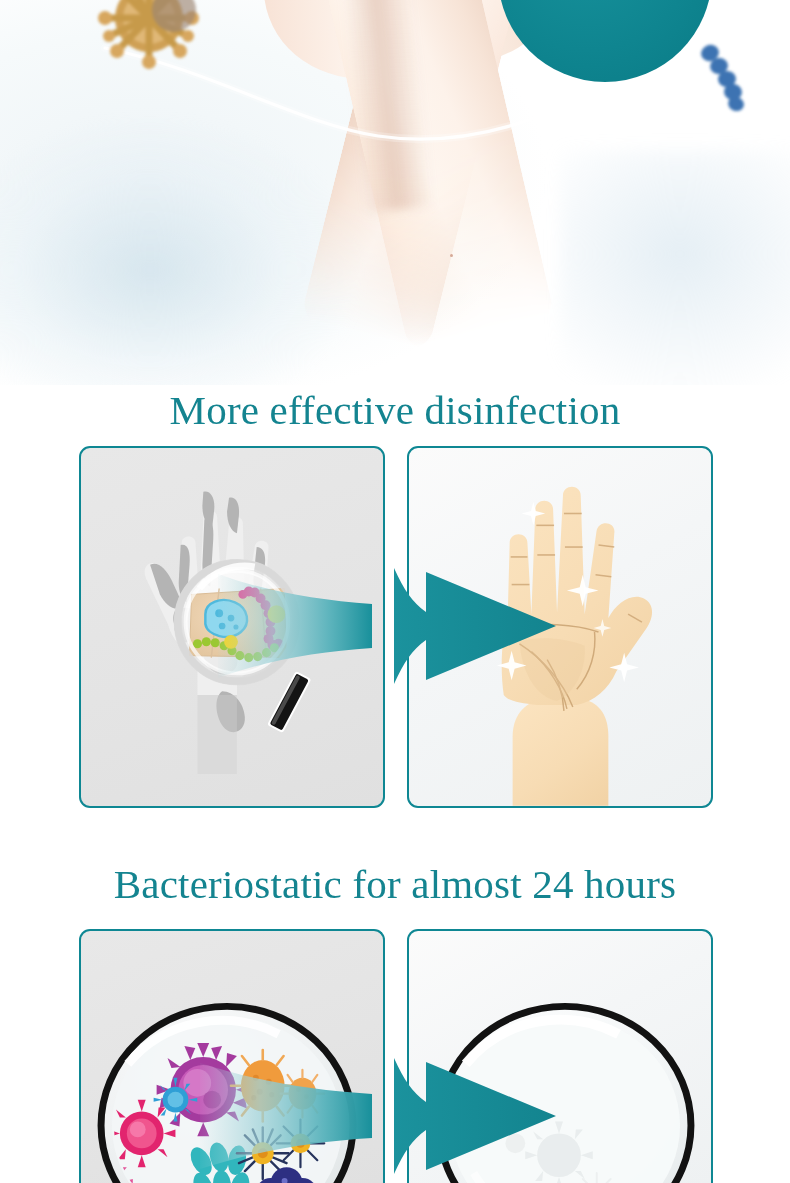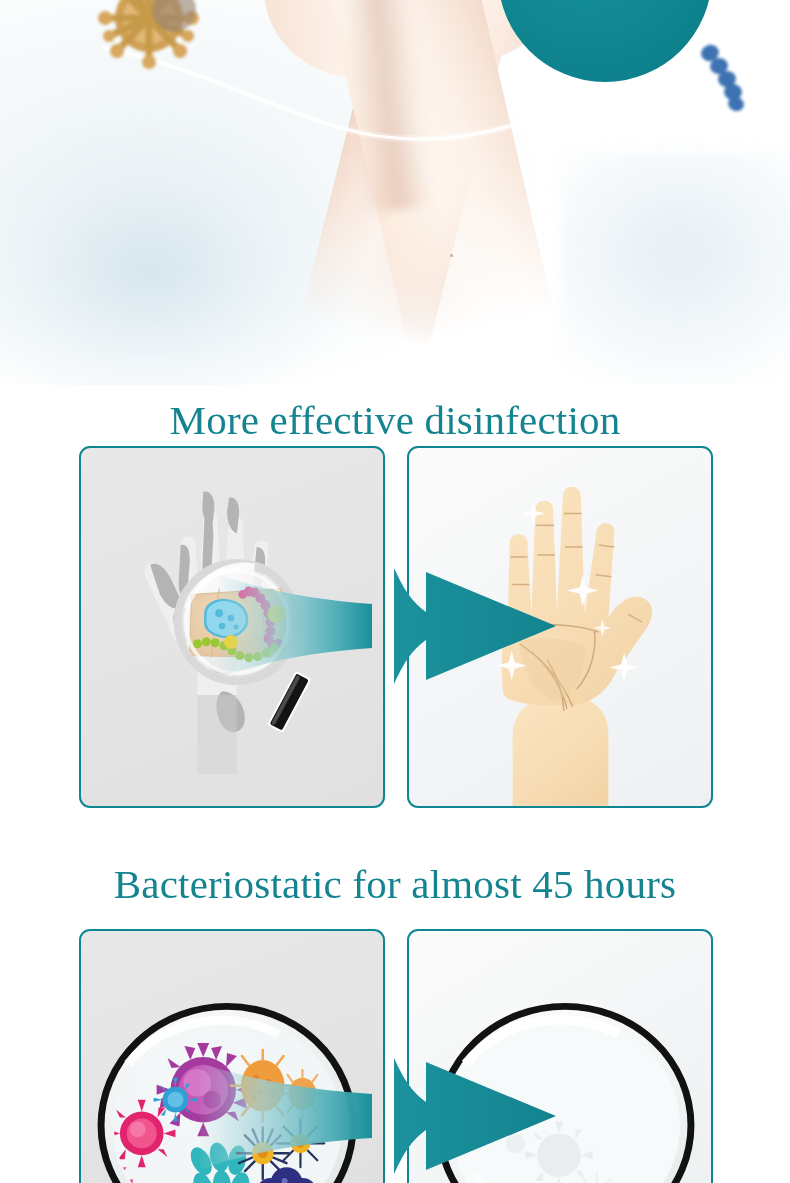--- a/index.html
+++ b/index.html
@@ -102,21 +102,21 @@
     display:flex; align-items:flex-end; justify-content:center;
     padding-bottom:118px;
   }
 
   
   .heading {
     position:absolute; left:0; width:790px; text-align:center;
     color:#148490; font-family:"Liberation Serif", serif;
     font-size:41px; line-height:1; letter-spacing:.2px;
   }
-  .heading-1 { top:400px; }
+  .heading-1 { top:390px; }
   .heading-2 { top:864px; }
 
   
   .panel {
     position:absolute;
     border:2px solid #0e8793;
     border-radius:11px;
     overflow:hidden;
   }
   .p-left  { left:79px;  width:306px; }
@@ -367,21 +367,21 @@
       <g transform="translate(218,222)">
         <path d="M0,-15 L3,-3.2 L15,0 L3,3.2 L0,15 L-3,3.2 L-15,0 L-3,-3.2 Z" opacity=".95"></path>
       </g>
       <g transform="translate(196,182)">
         <path d="M0,-9 L1.8,-2 L9,0 L1.8,2 L0,9 L-1.8,2 L-9,0 L-1.8,-2 Z" opacity=".8"></path>
       </g>
     </g>
   </svg>
 </div>
 
-<div class="heading heading-2">Bacteriostatic for almost 45 hours</div>
+<div class="heading heading-2">Bacteriostatic for almost 24 hours</div>
 
 <div class="panel p-left row-2 bg-grey">
   <svg class="panel-svg" viewBox="0 0 306 254" preserveAspectRatio="xMidYMin slice">
     <defs>
       <radialGradient id="dishG" cx="40%" cy="28%" r="78%">
         <stop offset="0" stop-color="#fdfdfd"></stop>
           <stop offset=".6" stop-color="#eef1f2"></stop>
           <stop offset="1" stop-color="#dfe4e5"></stop>
       </radialGradient>
     </defs>

